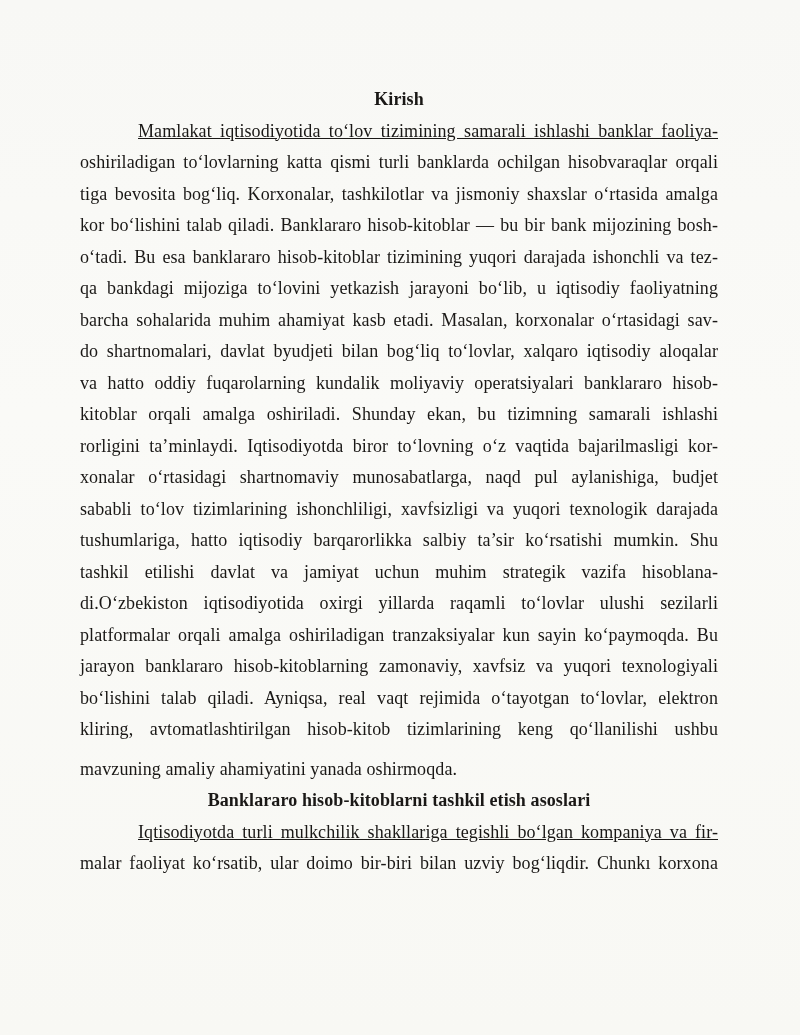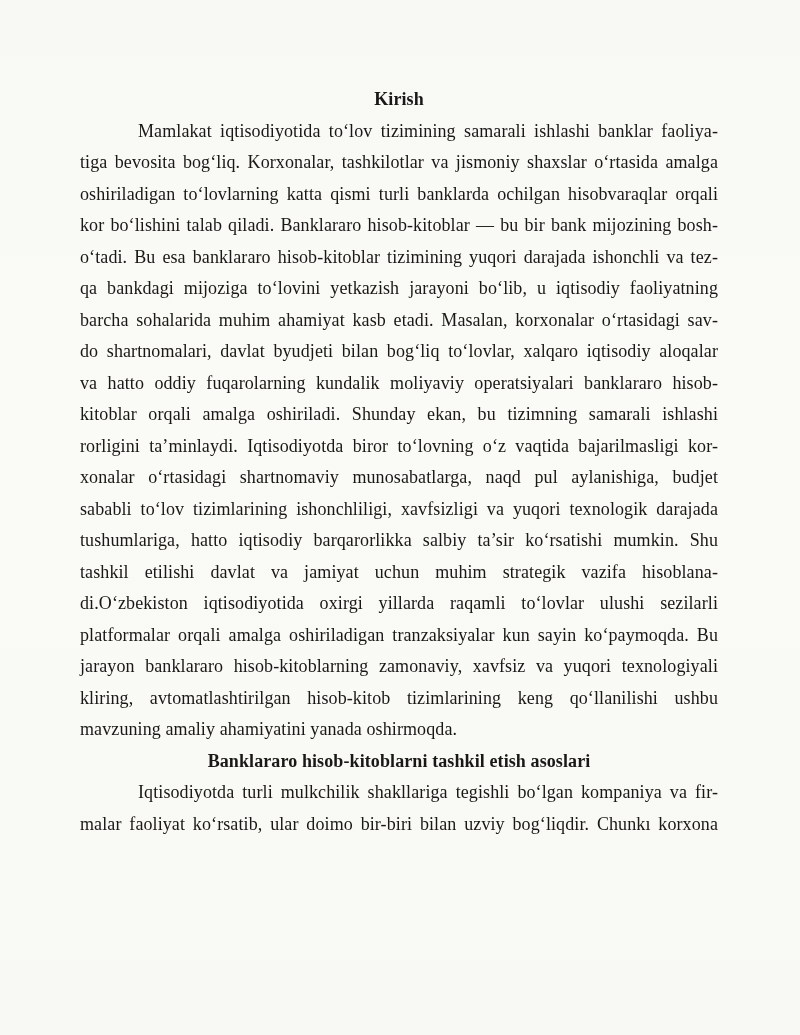--- a/index.html
+++ b/index.html
@@ -29,58 +29,61 @@
   .line {
     font-size: 18px;
     line-height: 31.5px;
     text-align: justify;
     text-align-last: justify;
     -moz-text-align-last: justify;
     letter-spacing: 0.1px;
   }
   .line.first {
     text-indent: 58px;
+    text-decoration: underline;
   }
   .line.para-end {
     text-align-last: left;
+    margin-top: 8px;
     -moz-text-align-last: left;
   }
   .heading {
     font-size: 18px;
     line-height: 31.5px;
     font-weight: bold;
     text-align: center;
     text-align-last: center;
     -moz-text-align-last: center;
     letter-spacing: 0.1px;
   }
 </style>
 </head>
 <body style="background: rgb(249, 249, 246); color: rgb(26, 24, 22);">
 
 <div class="scan-page">
   <div class="doc-content">
       <div class="heading">Kirish</div>
       <div class="line first">Mamlakat iqtisodiyotida to‘lov tizimining samarali ishlashi banklar faoliya-</div>
+      <div class="line">oshiriladigan to‘lovlarning katta qismi turli banklarda ochilgan hisobvaraqlar orqali</div>
       <div class="line">tiga bevosita bog‘liq. Korxonalar, tashkilotlar va jismoniy shaxslar o‘rtasida amalga</div>
-      <div class="line">oshiriladigan to‘lovlarning katta qismi turli banklarda ochilgan hisobvaraqlar orqali</div>
       <div class="line">kor bo‘lishini talab qiladi. Banklararo hisob-kitoblar — bu bir bank mijozining bosh-</div>
       <div class="line">o‘tadi. Bu esa banklararo hisob-kitoblar tizimining yuqori darajada ishonchli va tez-</div>
       <div class="line">qa bankdagi mijoziga to‘lovini yetkazish jarayoni bo‘lib, u iqtisodiy faoliyatning</div>
       <div class="line">barcha sohalarida muhim ahamiyat kasb etadi. Masalan, korxonalar o‘rtasidagi sav-</div>
       <div class="line">do shartnomalari, davlat byudjeti bilan bog‘liq to‘lovlar, xalqaro iqtisodiy aloqalar</div>
       <div class="line">va hatto oddiy fuqarolarning kundalik moliyaviy operatsiyalari banklararo hisob-</div>
       <div class="line">kitoblar orqali amalga oshiriladi. Shunday ekan, bu tizimning samarali ishlashi</div>
       <div class="line">rorligini ta’minlaydi. Iqtisodiyotda biror to‘lovning o‘z vaqtida bajarilmasligi kor-</div>
       <div class="line">xonalar o‘rtasidagi shartnomaviy munosabatlarga, naqd pul aylanishiga, budjet</div>
       <div class="line">sababli to‘lov tizimlarining ishonchliligi, xavfsizligi va yuqori texnologik darajada</div>
       <div class="line">tushumlariga, hatto iqtisodiy barqarorlikka salbiy ta’sir ko‘rsatishi mumkin. Shu</div>
       <div class="line">tashkil etilishi davlat va jamiyat uchun muhim strategik vazifa hisoblana-</div>
       <div class="line">di.O‘zbekiston iqtisodiyotida oxirgi yillarda raqamli to‘lovlar ulushi sezilarli</div>
       <div class="line">platformalar orqali amalga oshiriladigan tranzaksiyalar kun sayin ko‘paymoqda. Bu</div>
       <div class="line">jarayon banklararo hisob-kitoblarning zamonaviy, xavfsiz va yuqori texnologiyali</div>
+      <div class="line">bo‘lishini talab qiladi. Ayniqsa, real vaqt rejimida o‘tayotgan to‘lovlar, elektron</div>
       <div class="line">kliring, avtomatlashtirilgan hisob-kitob tizimlarining keng qo‘llanilishi ushbu</div>
       <div class="line para-end">mavzuning amaliy ahamiyatini yanada oshirmoqda.</div>
       <div class="heading">Banklararo hisob-kitoblarni tashkil etish asoslari</div>
       <div class="line first">Iqtisodiyotda turli mulkchilik shakllariga tegishli bo‘lgan kompaniya va fir-</div>
       <div class="line">malar faoliyat ko‘rsatib, ular doimo bir-biri bilan uzviy bog‘liqdir. Chunkı korxona</div>
     </div>
 </div>
 
 </body></html>

